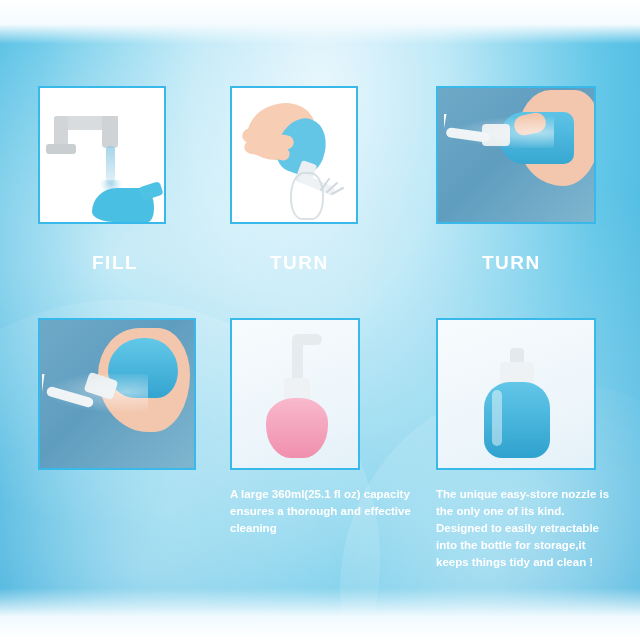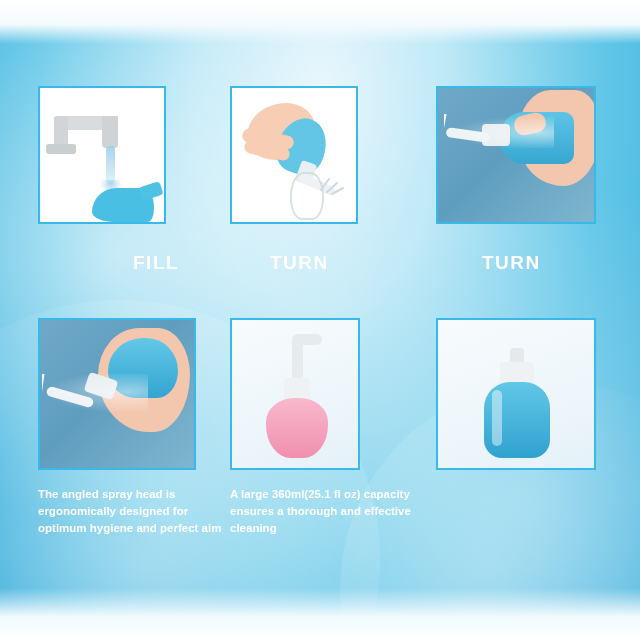--- a/index.html
+++ b/index.html
@@ -87,21 +87,21 @@
   .r2c3 { left: 436px; top: 318px; width: 160px; height: 152px; }
 
   .caption {
     position: absolute;
     font-size: 19px;
     font-weight: bold;
     color: #ffffff;
     letter-spacing: 1.5px;
     text-align: left;
   }
-  .cap1 { left: 92px;  top: 252px; margin-left: 41px; }
+  .cap1 { left: 92px;  top: 252px; }
   .cap2 { left: 270px; top: 252px; }
   .cap3 { left: 482px; top: 252px; }
 
   .desc {
     position: absolute;
     width: 188px;
     font-size: 11.5px;
     font-weight: bold;
     line-height: 1.48;
     color: #ffffff;
@@ -344,21 +344,20 @@
   <div class="tile r2c1">
     <div class="photo">
       <div class="photo-bg-blue"></div>
       <div class="a-hand"></div>
       <div class="a-bottle"></div>
       <div class="a-neck"></div>
       <div class="a-nozzle"></div>
       <div class="a-spray"></div>
     </div>
   </div>
-  <div class="desc d1">The angled spray head is ergonomically  designed for optimum hygiene and perfect aim</div>
 
   <div class="tile r2c2">
     <div class="photo">
       <div class="photo-bg-pale"></div>
       <div class="pink-tube"></div>
       <div class="pink-tube-bend"></div>
       <div class="pink-neck"></div>
       <div class="pink-bottle"></div>
     </div>
   </div>
@@ -366,14 +365,15 @@
 
   <div class="tile r2c3">
     <div class="photo">
       <div class="photo-bg-pale"></div>
       <div class="blue-tip"></div>
       <div class="blue-cap"></div>
       <div class="blue-bottle"></div>
       <div class="blue-shine"></div>
     </div>
   </div>
+  <div class="desc d3">The unique easy-store nozzle is the only one of its kind. Designed to easily retractable into the bottle for storage,it keeps things tidy and clean !</div>
 
 </div>
 
 </body></html>

